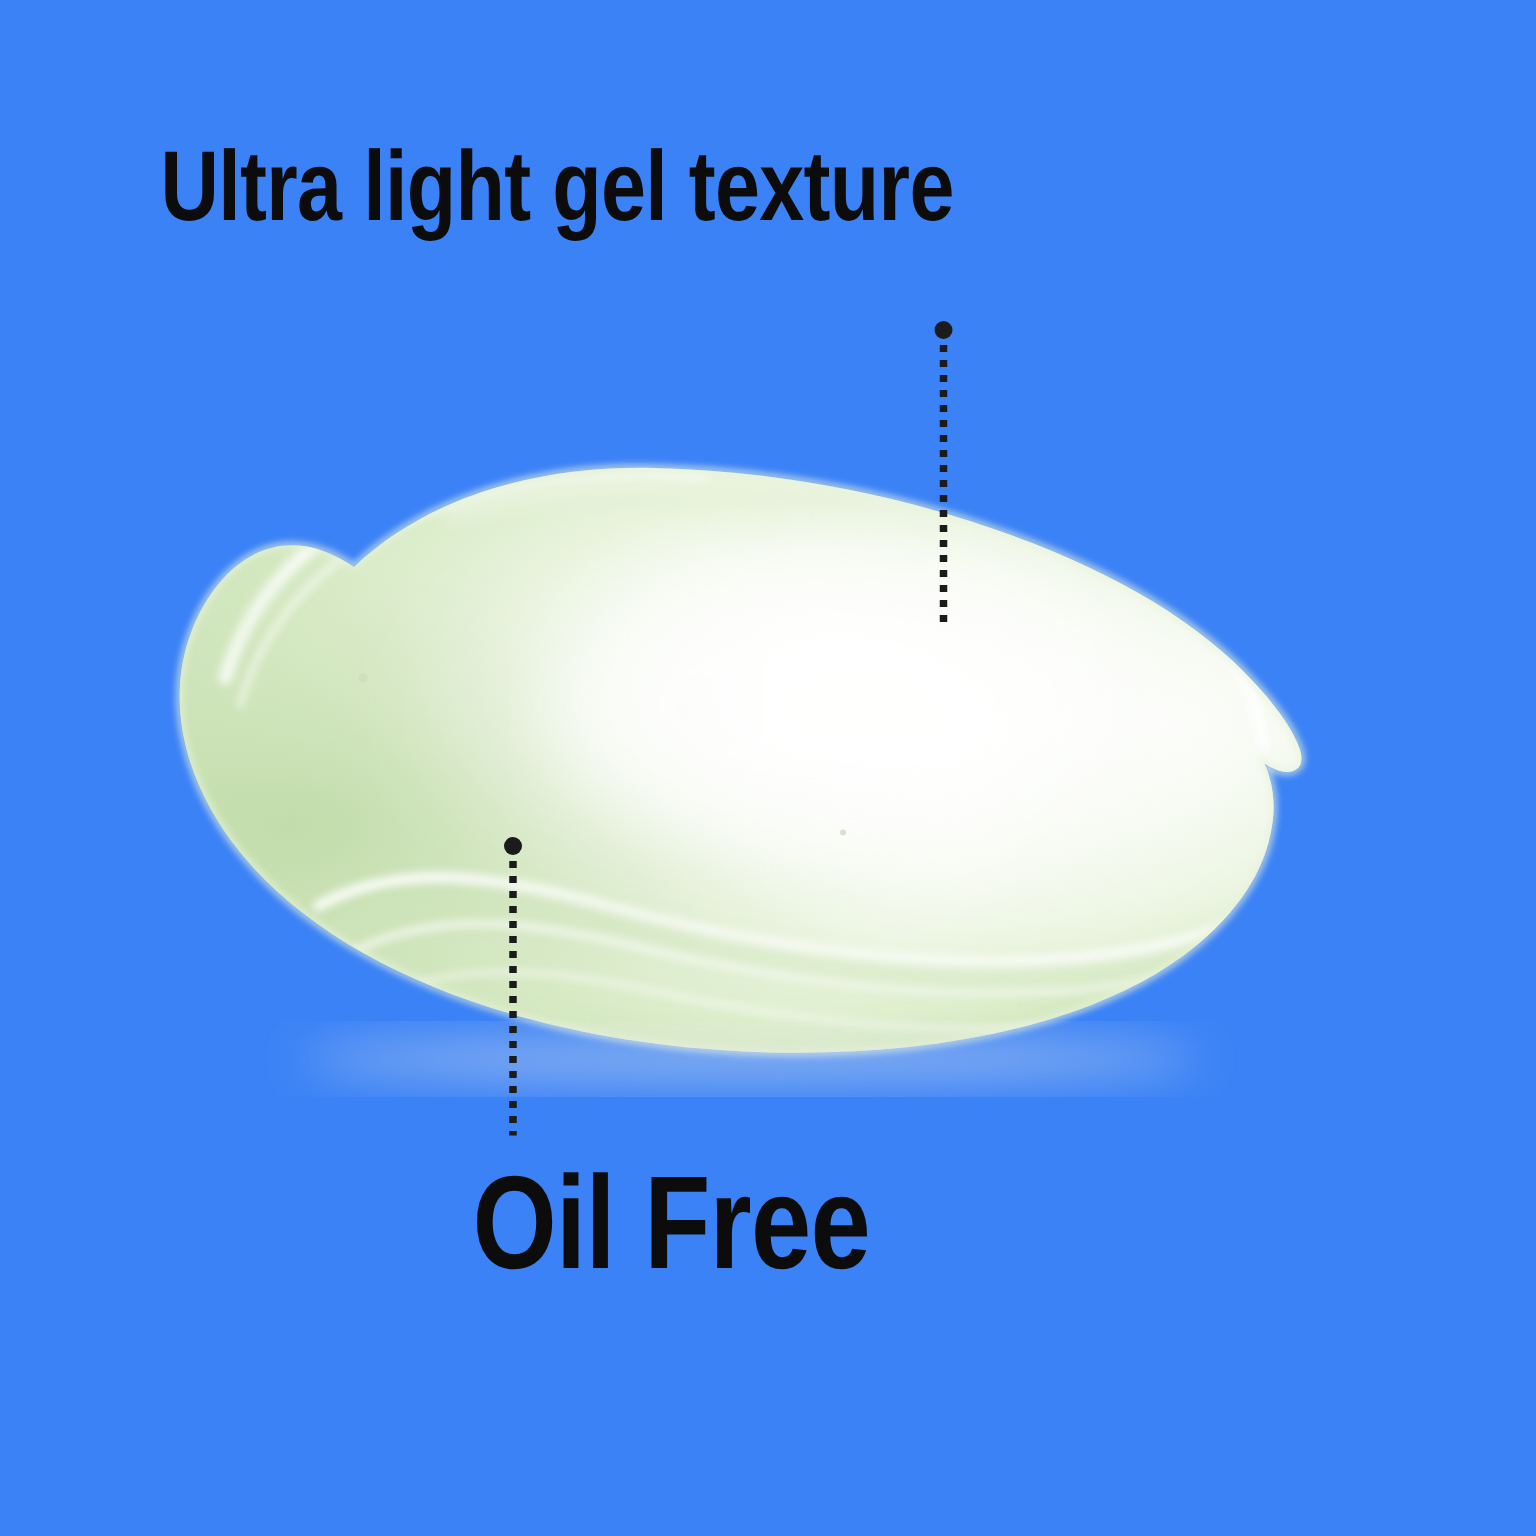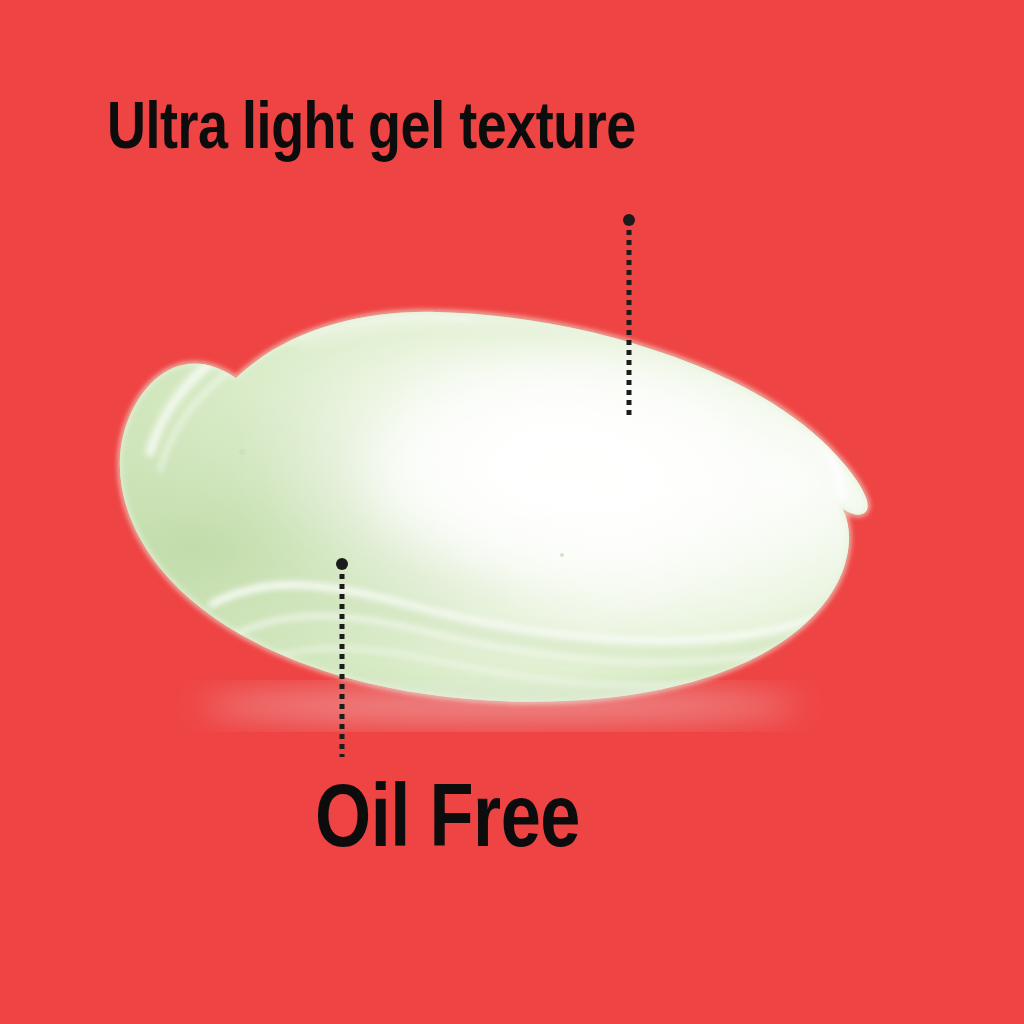--- a/index.html
+++ b/index.html
@@ -11,21 +11,21 @@
     width: 1024px;
     height: 1024px;
     overflow: hidden;
     font-family: "Liberation Sans", sans-serif;
   }
 
   #stage {
     position: relative;
     width: 1024px;
     height: 1024px;
-    background: #ef4444;
+    background: #3b82f6;
     overflow: hidden;
   }
 
   
   #gel-art {
     position: absolute;
     left: 0;
     top: 0;
     width: 1024px;
     height: 1024px;

